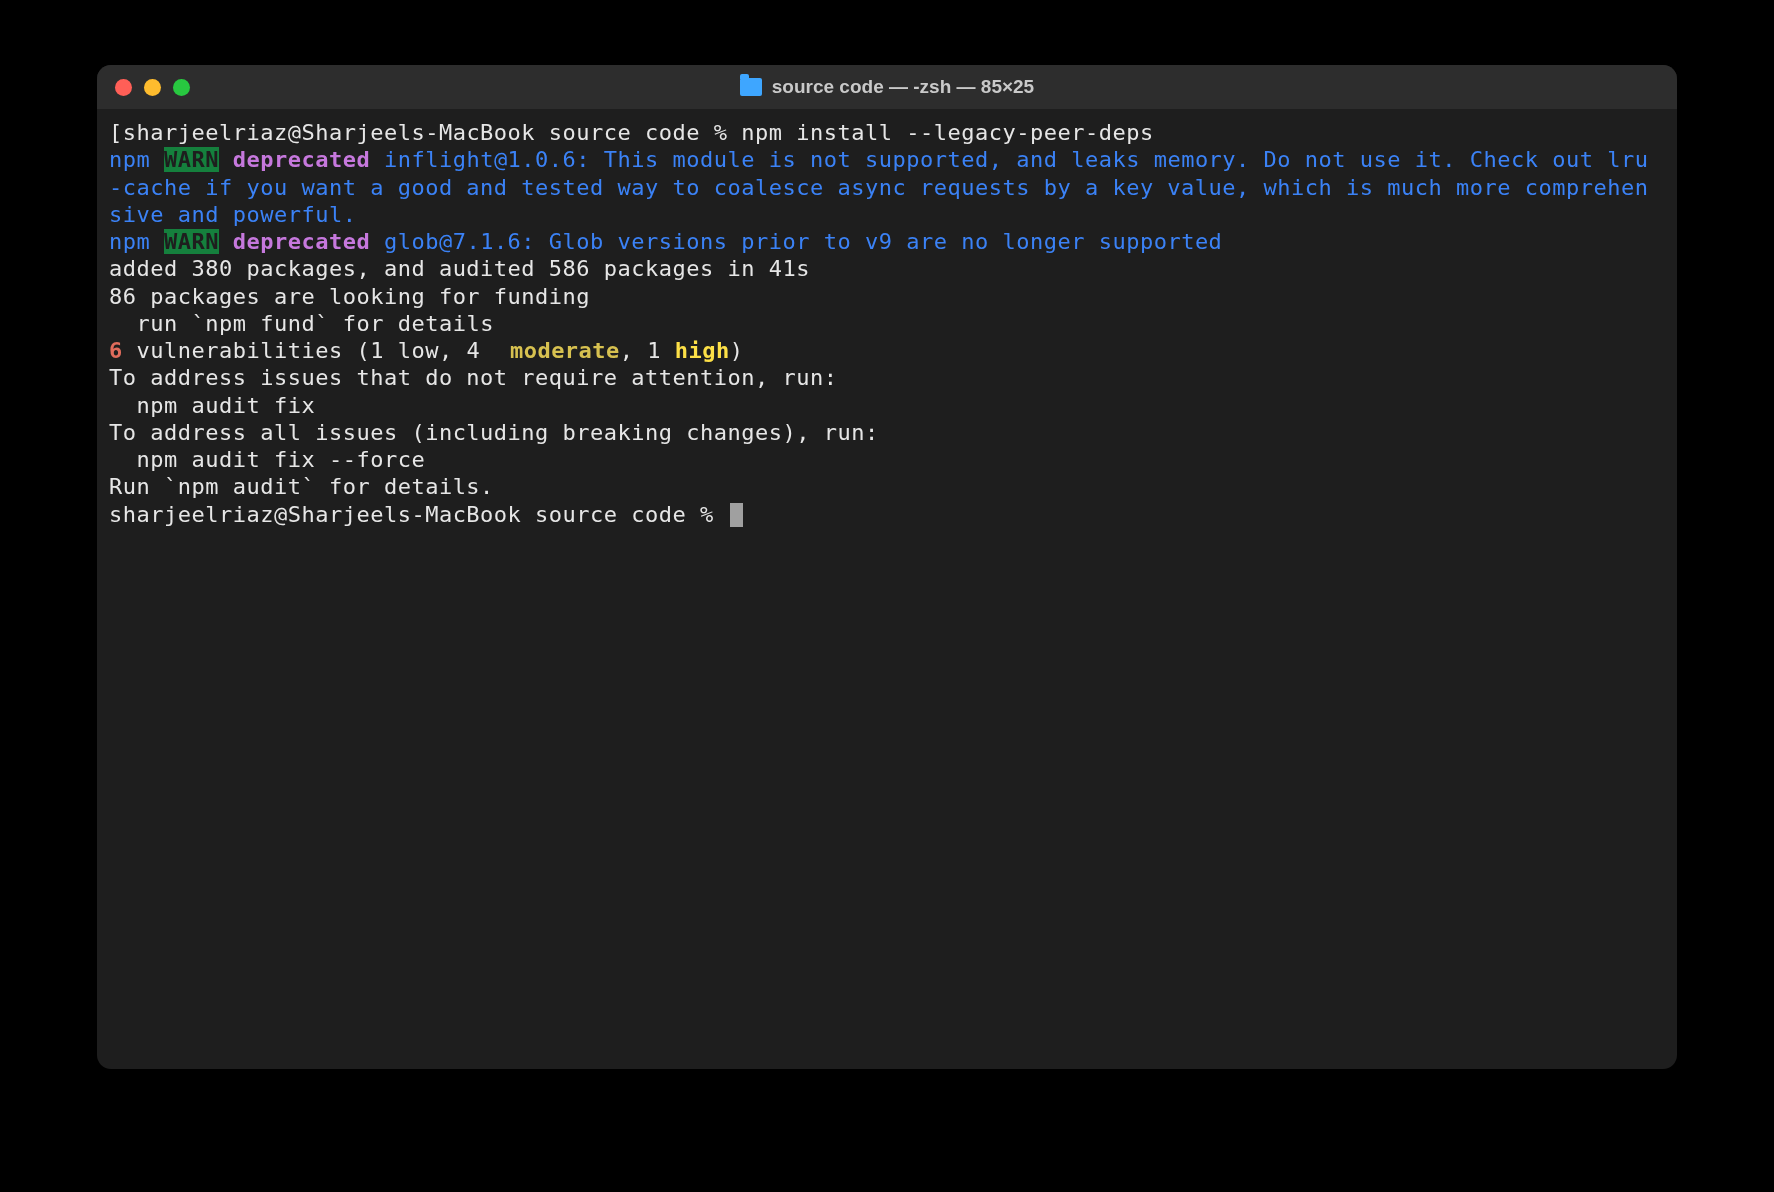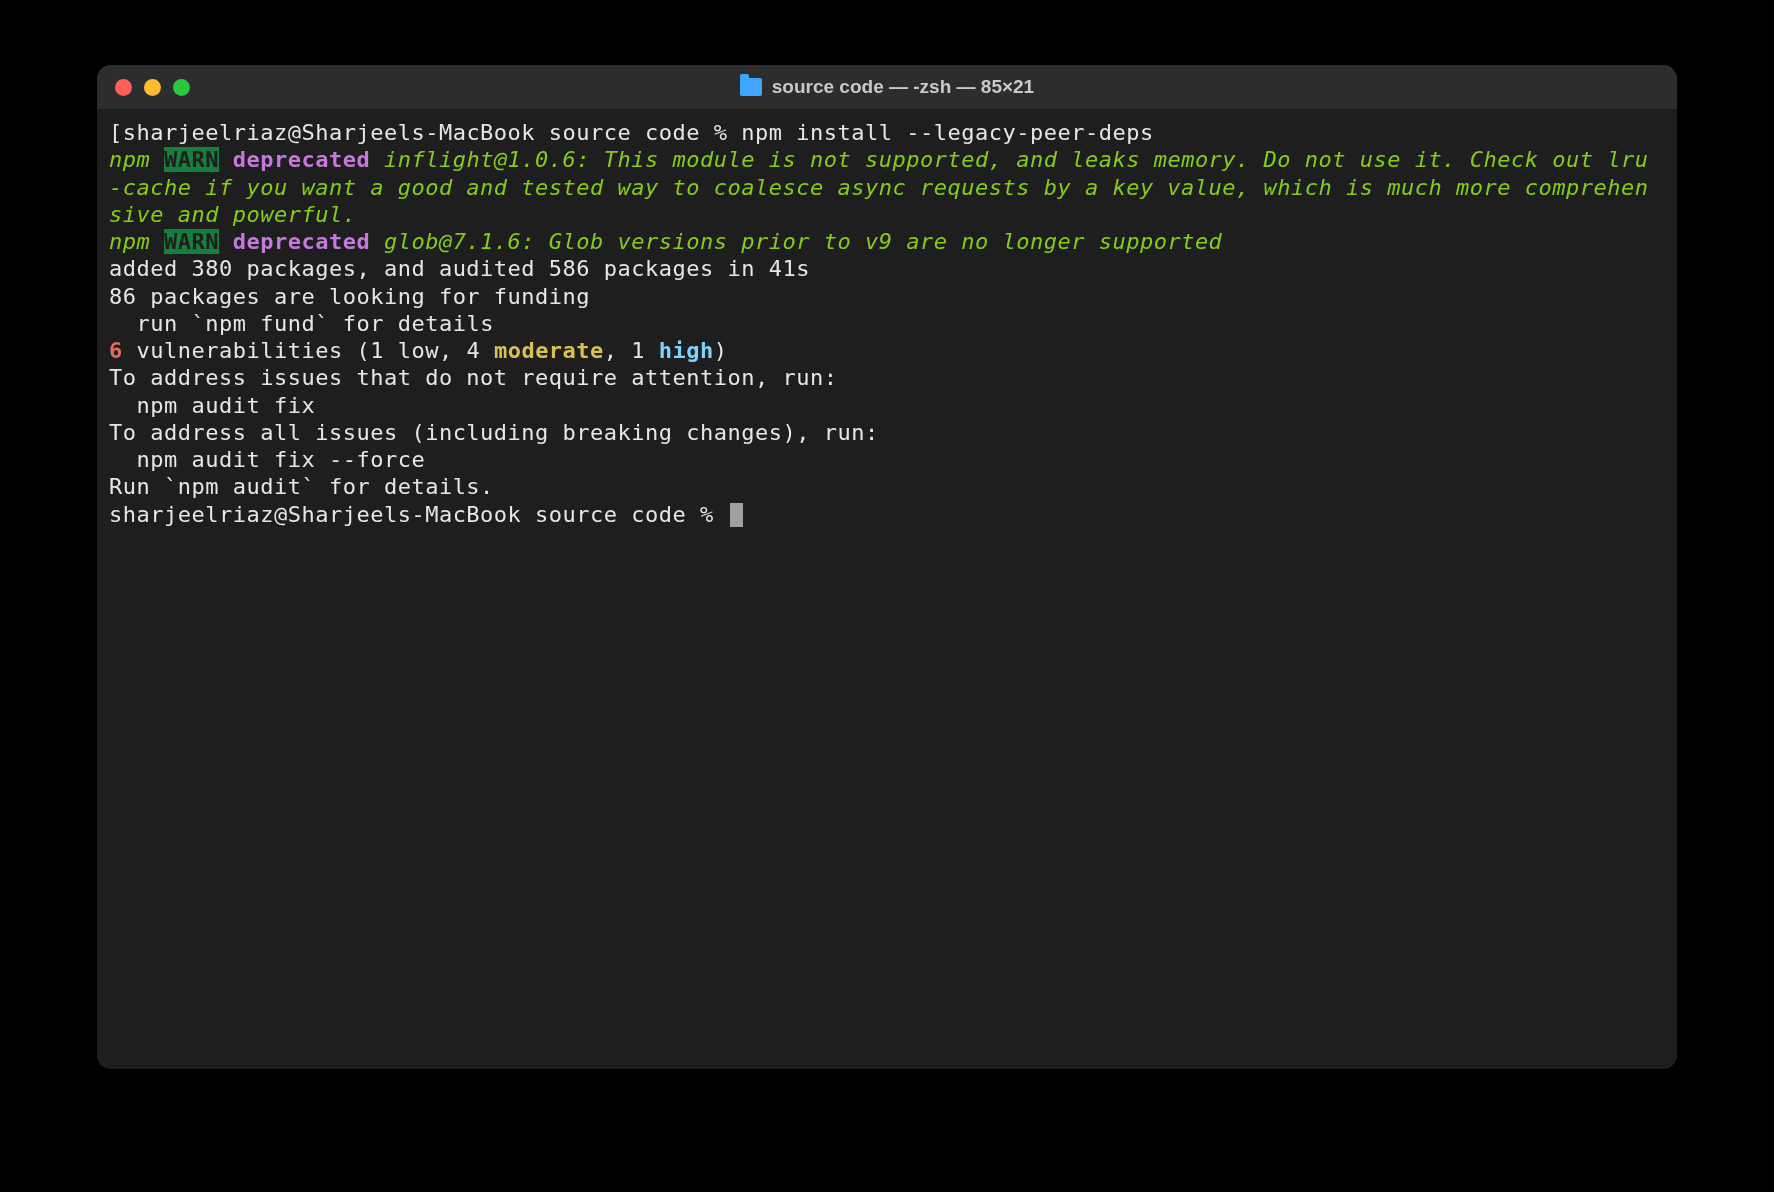--- a/index.html
+++ b/index.html
@@ -77,27 +77,27 @@
       padding: 10px 28px 60px 12px;
       color: #e6e6e6;
       font-size: 22px;
       line-height: 1.24;
       font-weight: 500;
       letter-spacing: 0.5px;
       min-height: 960px;
       white-space: pre-wrap;
       word-break: break-all;
     }
-    .c-default { color: #84cc16; font-style: italic; }
+    .c-default { color: #3b82f6; }
     .c-warn-bg { background: #15803d; color: #1e1e1e; font-weight: 700; }
     .c-dep { color: #c678dd; font-weight: 700; margin-top: 16px; }
     .c-red { color: #e06c5c; font-weight: 700; }
     .c-low-bold { color: #e6e6e6; font-weight: 400; }
-    .c-moderate { color: #d7c150; font-weight: 700; }
-    .c-high { color: #7dd3fc; font-weight: 700; }
+    .c-moderate { color: #d7c150; font-weight: 700; margin-left: 16px; }
+    .c-high { color: #fde047; font-weight: 700; }
     .cursor {
       display: inline-block;
       width: 13px;
       height: 24px;
       background: #a0a0a0;
       vertical-align: text-bottom;
       margin-left: 2px;
     }
     .line { display: block; }
   </style>
@@ -106,18 +106,18 @@
 
 <div class="terminal-window">
   <div class="titlebar">
     <div class="traffic-lights">
       <div class="light close"></div>
       <div class="light min"></div>
       <div class="light max"></div>
     </div>
     <div class="title-center">
       <span class="folder-icon"></span>
-      <span class="title-text">source code — -zsh — 85×21</span>
+      <span class="title-text">source code — -zsh — 85×25</span>
     </div>
   </div>
 
   <div class="terminal-body"><span class="line"><span>[</span><span>sharjeelriaz@Sharjeels-MacBook source code % </span><span>npm install --legacy-peer-deps</span></span><span class="line"><span class="c-default">npm </span><span class="c-warn-bg">WARN</span><span class="c-dep"> deprecated</span><span class="c-default"> inflight@1.0.6: This module is not supported, and leaks memory. Do not use it. Check out lru-cache if you want a good and tested way to coalesce async requests by a key value, which is much more comprehensive and powerful.</span></span><span class="line"><span class="c-default">npm </span><span class="c-warn-bg">WARN</span><span class="c-dep"> deprecated</span><span class="c-default"> glob@7.1.6: Glob versions prior to v9 are no longer supported</span></span><span class="line"></span><span class="line">added 380 packages, and audited 586 packages in 41s</span><span class="line"></span><span class="line">86 packages are looking for funding</span><span class="line">  run `npm fund` for details</span><span class="line"></span><span class="line"><span class="c-red">6</span><span> vulnerabilities (1 </span><span class="c-low-bold">low</span><span>, 4 </span><span class="c-moderate">moderate</span><span>, 1 </span><span class="c-high">high</span><span>)</span></span><span class="line"></span><span class="line">To address issues that do not require attention, run:</span><span class="line">  npm audit fix</span><span class="line"></span><span class="line">To address all issues (including breaking changes), run:</span><span class="line">  npm audit fix --force</span><span class="line"></span><span class="line">Run `npm audit` for details.</span><span class="line"><span>sharjeelriaz@Sharjeels-MacBook source code % </span><span class="cursor"></span></span></div>
 </div>
 
 </body></html>

